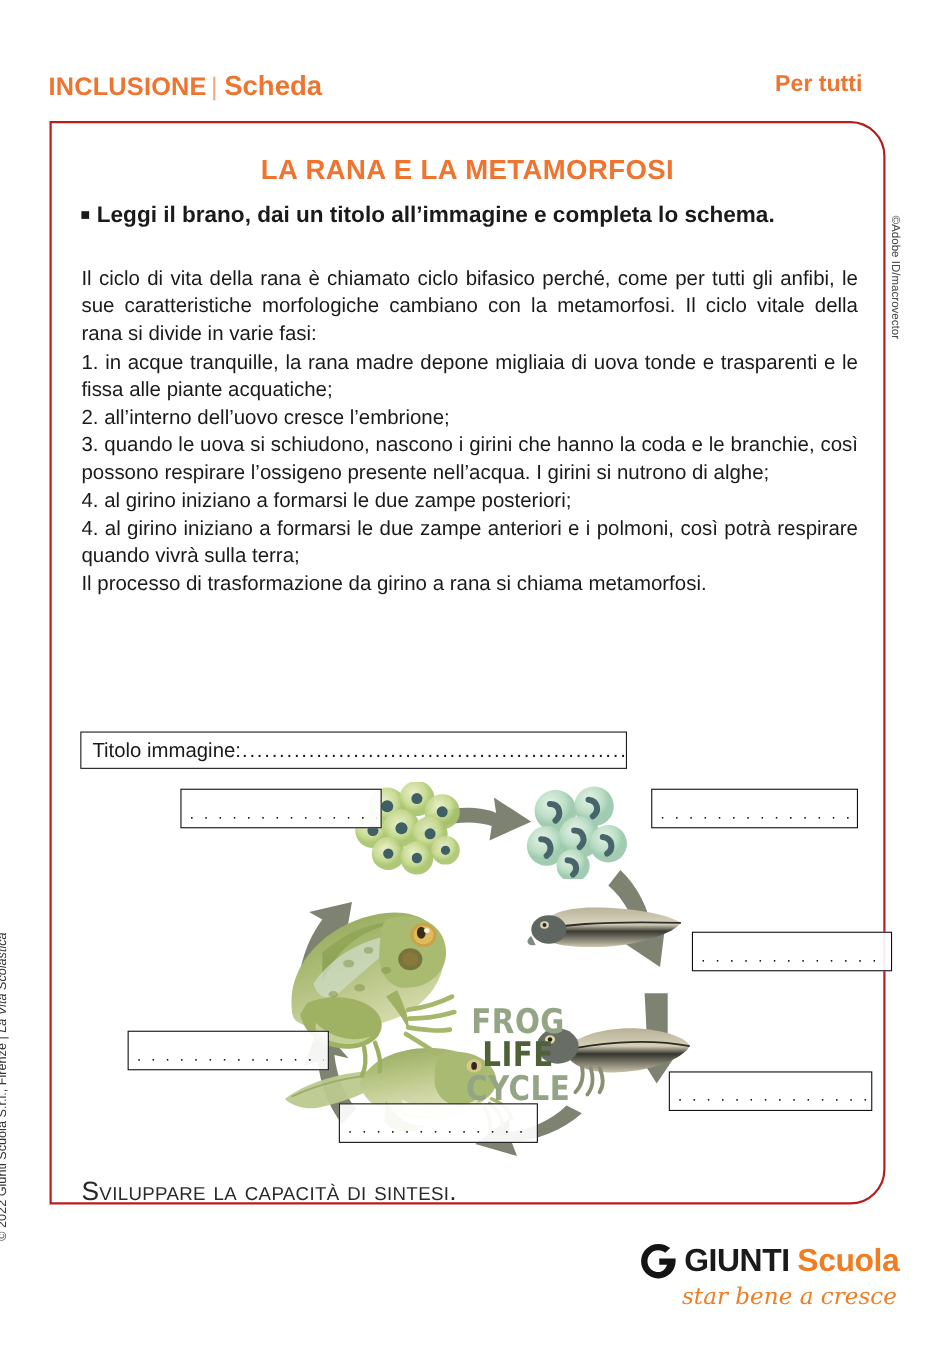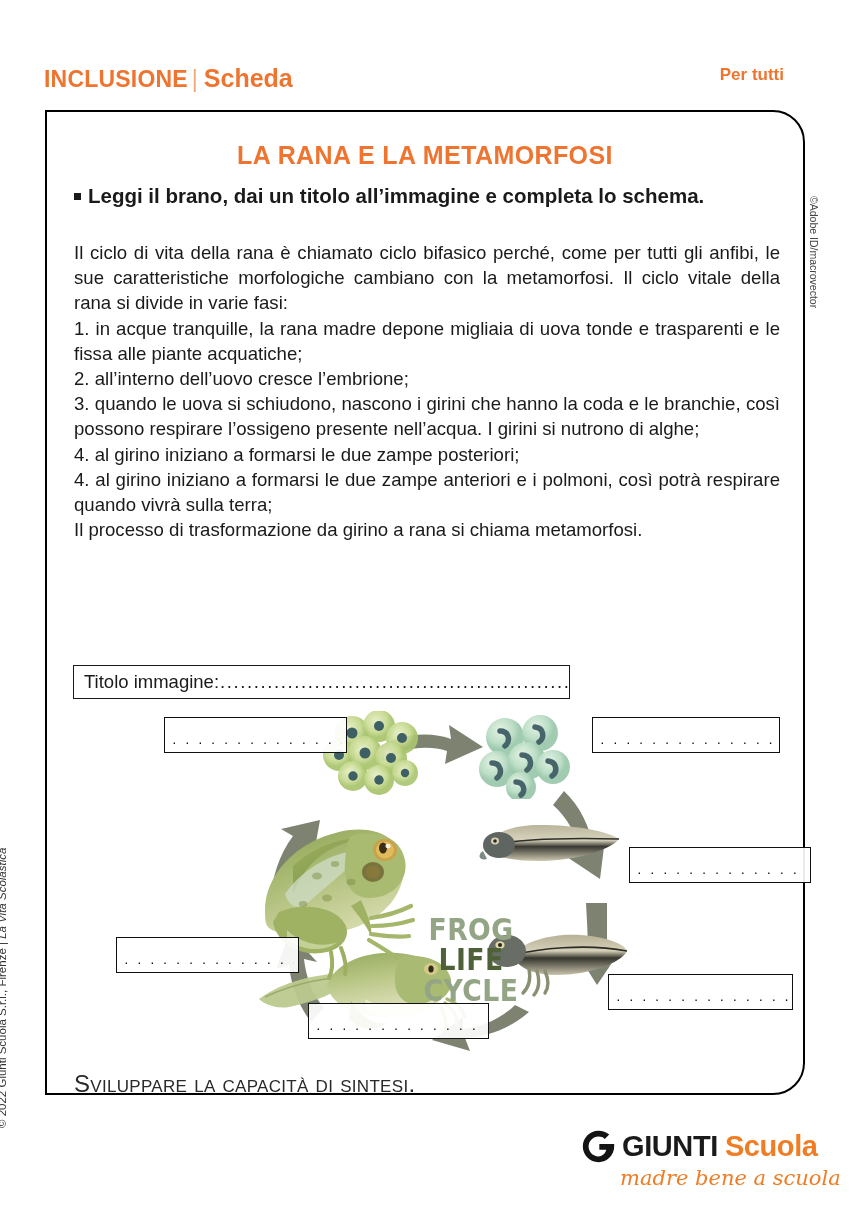--- a/index.html
+++ b/index.html
@@ -43,34 +43,34 @@
   }
   .hdr-scheda {
     font-size: 25px;
     color: #ee7430;
     font-weight: bold;
   }
   .header-right {
     position: absolute;
     right: 0;
     top: 1px;
-    font-size: 17px;
+    font-size: 21px;
     font-weight: bold;
     color: #ee7430;
     white-space: nowrap;
   }
 
   
   .frame {
     position: absolute;
     left: 45px;
     top: 110px;
     width: 760px;
     height: 985px;
-    border: 2px solid #000000;
+    border: 2px solid #b91c1c;
     border-radius: 0 32px 32px 0;
     box-sizing: border-box;
     background: #fff;
   }
 
   
   .sheet-title {
     position: absolute;
     left: 0;
     top: 29px;
@@ -553,14 +553,14 @@
 <div class="vert-right">©Adobe ID/macrovector</div>
 
 <div class="logo">
   <div class="logo-row">
     <svg class="logo-mark" viewBox="0 0 40 40">
       <path d="M20 1 C9.5 1 1 9.5 1 20 C1 30.5 9.5 39 20 39 C30.5 39 39 30.5 39 20 L39 17 L21 17 L21 24 L29.5 24 C28 29 24.4 32 20 32 C13.4 32 8 26.6 8 20 C8 13.4 13.4 8 20 8 C23 8 25.6 9 27.6 10.8 L33 5.6 C29.6 2.7 25 1 20 1 Z" fill="#141414"></path>
     </svg>
     <span class="logo-giunti">GIUNTI</span>
     <span class="logo-scuola">Scuola</span>
   </div>
-  <div class="logo-tag">madre bene a scuola</div>
+  <div class="logo-tag">star bene a cresce</div>
 </div>
 
 </body></html>

